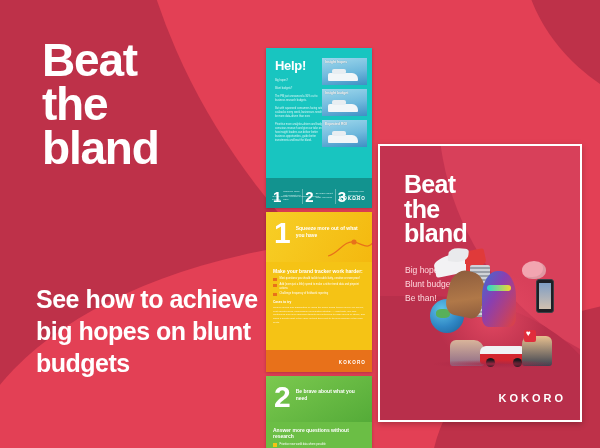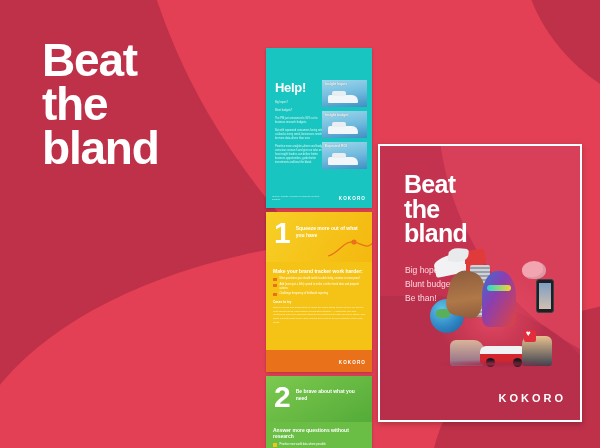--- a/index.html
+++ b/index.html
@@ -76,21 +76,21 @@
     position: absolute;
     left: 266px;
     width: 106px;
     z-index: 7;
     overflow: hidden;
     box-shadow: 0 1px 3px rgba(0,0,0,0.22);
   }
 
   
   .card-teal { top: 48px; height: 160px; background: #18c5c0; }
-  .teal-body { position: relative; height: 155px; padding: 10px 8px 12px 9px; margin-top: 22px; }
+  .teal-body { position: relative; height: 130px; padding: 10px 8px 12px 9px; }
   .teal-title {
     color: #ffffff; font-size: 13px; font-weight: bold;
     letter-spacing: -0.3px; margin-bottom: 6px;
   }
   .teal-para {
     color: #d9f7f6; font-size: 2.6px; line-height: 1.55;
     width: 52px; margin-bottom: 4px;
   }
   .thumbs {
     position: absolute; right: 5px; top: 10px;
@@ -316,20 +316,21 @@
   <div class="bg-blob blob-lower"></div>
   <div class="blob-right-dark"></div>
   <div class="blob-topright-dark"></div>
 
   <div class="headline">
     <div>Beat</div>
     <div>the</div>
     <div>bland</div>
   </div>
 
+  <div class="subhead">See how to achieve big hopes on blunt budgets</div>
 
   <div class="card card-teal">
     <div class="teal-body">
       <div class="teal-title">Help!</div>
       <div class="teal-para">Big hopes?</div>
       <div class="teal-para">Blunt budgets?</div>
       <div class="teal-para">The PM just announced a 30% cut to business research budgets.</div>
       <div class="teal-para">But with squeezed consumers facing rational cut-backs every week, businesses need to be more data-driven than ever.</div>
       <div class="teal-para">Prioritise more analytics-driven and budget-conscious research and give our take on how insight leaders can deliver better business opportunities, guide better investments and beat the bland.</div>
 

